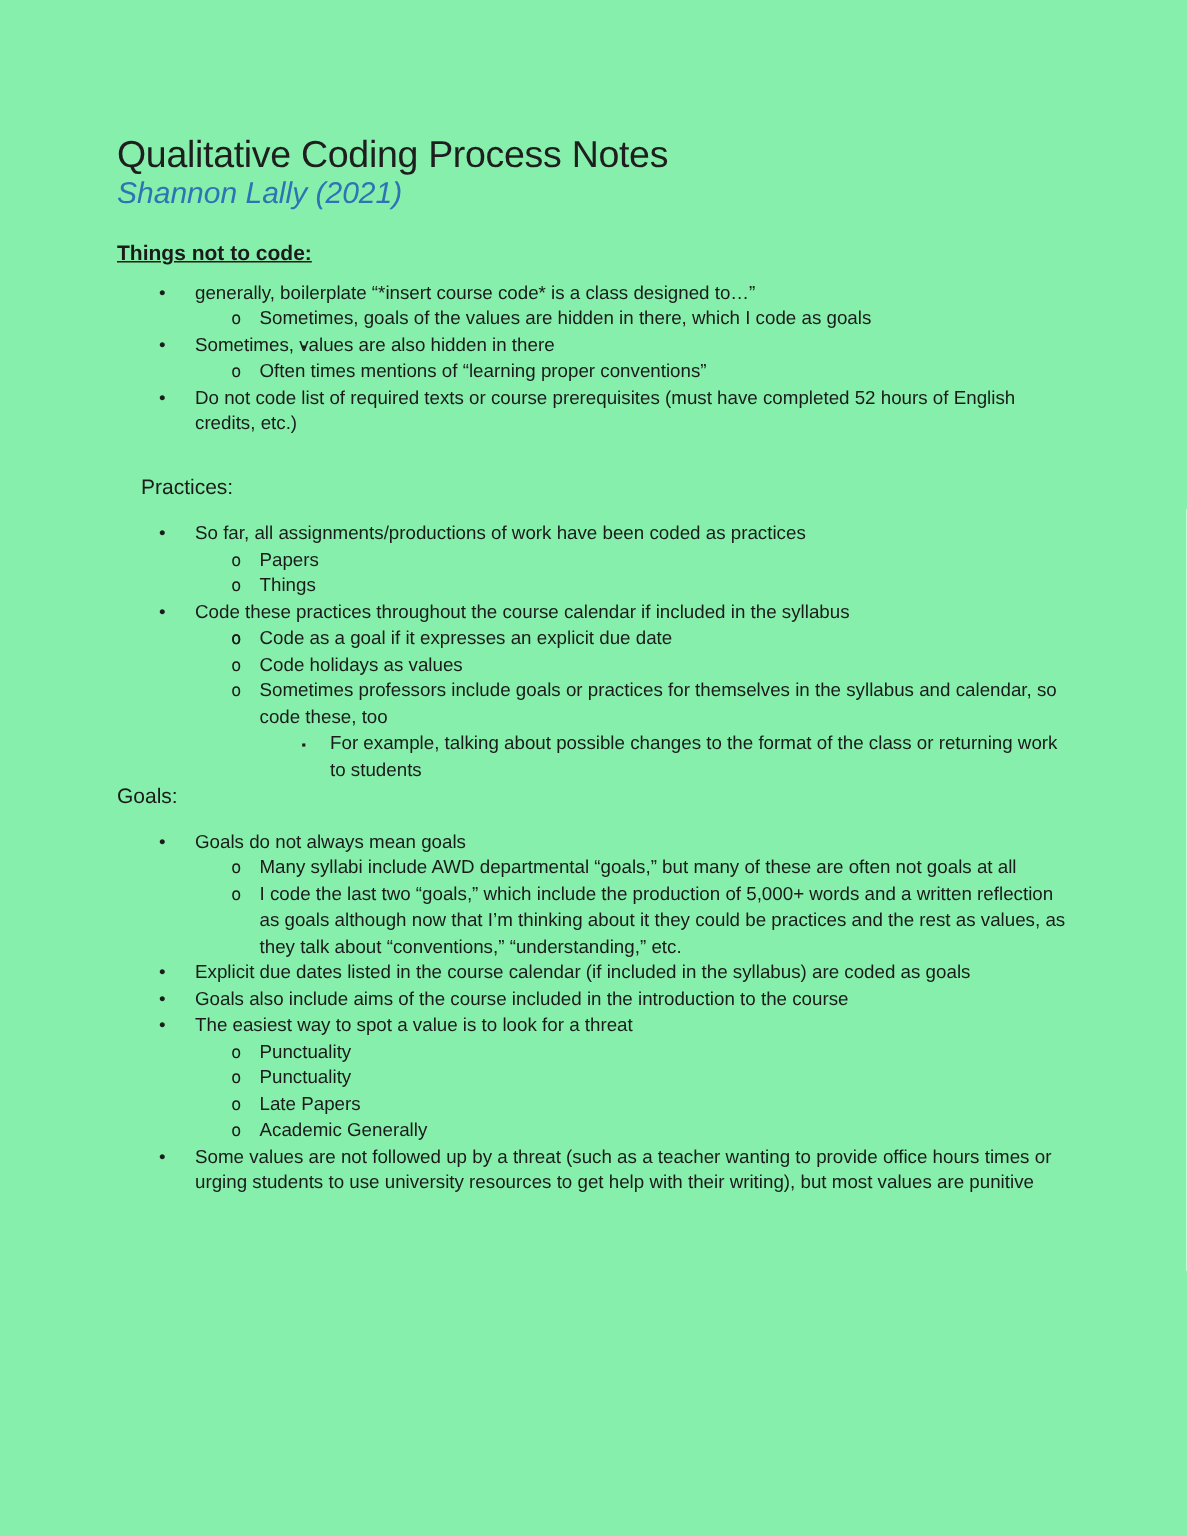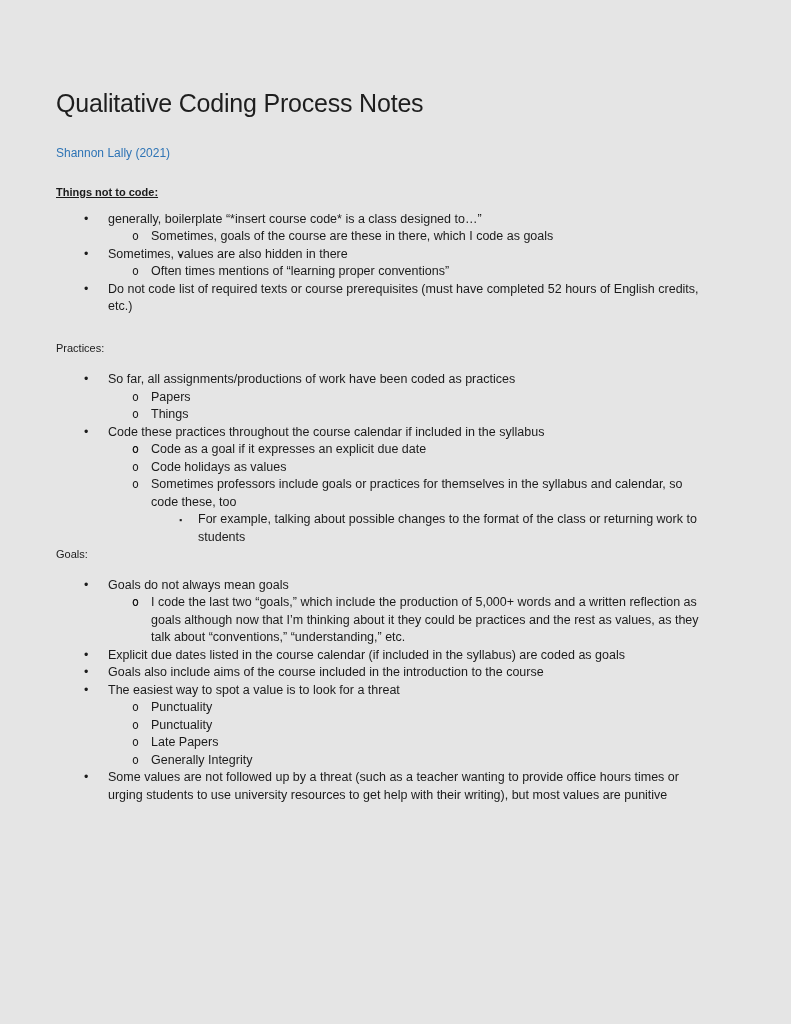--- a/index.html
+++ b/index.html
@@ -1,33 +1,33 @@
 <!DOCTYPE html>
 <html><head>
 <meta charset="utf-8">
 <style>
   html,body { margin:0; padding:0; background:#ffffff; }
   .page {
     width:791px; height:1024px; box-sizing:border-box;
-    padding:88px 80px 0 56px;
-    background:#e5e5e5;
+    padding:88px 80px 0 78px;
+    background:#86efac;
     font-family:"Liberation Sans", sans-serif;
     color:#1b1b1b;
     overflow:hidden;
   }
   .title {
     margin:0; font-size:25px; font-weight:400; line-height:30px;
     letter-spacing:-0.2px; color:#1e1e1e;
   }
   .author {
-    margin-top:24px; font-size:12px; line-height:22px; color:#2E74B5;
+    font-size:20px; line-height:22px; color:#2E74B5;font-style:italic;
   }
-  .heading { font-size:11px; line-height:17.5px; font-weight:400; }
+  .heading { font-size:14px; line-height:17.5px; font-weight:400; }
   .sec-things .heading   { margin:20px 0 9px;  font-weight:700; text-decoration:underline; }
-  .sec-practices .heading{ margin:24px 0 14px; }
+  .sec-practices .heading{ margin:24px 16px 14px; }
   .sec-goals .heading    { margin:0 0 13px; }
   .sec-values .heading   { margin:14px 0 13px; }
   .li {
     position:relative; font-size:12.5px; line-height:17.5px;
   }
   .lvl1 { padding-left:52px; }
   .lvl2 { padding-left:95px; }
   .lvl3 { padding-left:142px; }
   .bullet { position:absolute; top:0; }
   .lvl1 .bullet { left:28px;  font-size:12.5px; }
@@ -38,21 +38,21 @@
 <body>
 
 <div class="page">
   <h1 class="title">Qualitative Coding Process Notes</h1>
   <div class="author">Shannon Lally (2021)</div>
 
   <section class="sec sec-things">
     <div class="heading">Things not to code:</div>
     <div class="list">
         <div class="li lvl1"><span class="bullet">•</span><span class="txt">generally, boilerplate “*insert course code* is a class designed to…”</span></div>
-        <div class="li lvl2"><span class="bullet">o</span><span class="txt">Sometimes, goals of the course are these in there, which I code as goals</span></div>
+        <div class="li lvl2"><span class="bullet">o</span><span class="txt">Sometimes, goals of the values are hidden in there, which I code as goals</span></div>
         <div class="li lvl3"><span class="bullet">▪</span></div>
         <div class="li lvl1"><span class="bullet">•</span><span class="txt">Sometimes, values are also hidden in there</span></div>
         <div class="li lvl2"><span class="bullet">o</span><span class="txt">Often times mentions of “learning proper conventions”</span></div>
         <div class="li lvl1"><span class="bullet">•</span><span class="txt">Do not code list of required texts or course prerequisites (must have completed 52 hours of English credits, etc.)</span></div>
       </div>
   </section>
 
   <section class="sec sec-practices">
     <div class="heading">Practices:</div>
     <div class="list">
@@ -65,30 +65,30 @@
         <div class="li lvl2"><span class="bullet">o</span><span class="txt">Code holidays as values</span></div>
         <div class="li lvl2"><span class="bullet">o</span><span class="txt">Sometimes professors include goals or practices for themselves in the syllabus and calendar, so code these, too</span></div>
         <div class="li lvl3"><span class="bullet">▪</span><span class="txt">For example, talking about possible changes to the format of the class or returning work to students</span></div>
       </div>
   </section>
 
   <section class="sec sec-goals">
     <div class="heading">Goals:</div>
     <div class="list">
         <div class="li lvl1"><span class="bullet">•</span><span class="txt">Goals do not always mean goals</span></div>
-        <div class="li lvl2"><span class="bullet">o</span></div>
+        <div class="li lvl2"><span class="bullet">o</span><span class="txt">Many syllabi include AWD departmental “goals,” but many of these are often not goals at all</span></div>
         <div class="li lvl2"><span class="bullet">o</span><span class="txt">I code the last two “goals,” which include the production of 5,000+ words and a written reflection as goals although now that I’m thinking about it they could be practices and the rest as values, as they talk about “conventions,” “understanding,” etc.</span></div>
         <div class="li lvl1"><span class="bullet">•</span><span class="txt">Explicit due dates listed in the course calendar (if included in the syllabus) are coded as goals</span></div>
         <div class="li lvl1"><span class="bullet">•</span><span class="txt">Goals also include aims of the course included in the introduction to the course</span></div>
       </div>
   </section>
 
   <section class="sec sec-values">
     <div class="list">
         <div class="li lvl1"><span class="bullet">•</span><span class="txt">The easiest way to spot a value is to look for a threat</span></div>
         <div class="li lvl2"><span class="bullet">o</span><span class="txt">Punctuality</span></div>
         <div class="li lvl2"><span class="bullet">o</span><span class="txt">Punctuality</span></div>
         <div class="li lvl2"><span class="bullet">o</span><span class="txt">Late Papers</span></div>
-        <div class="li lvl2"><span class="bullet">o</span><span class="txt">Generally Integrity</span></div>
+        <div class="li lvl2"><span class="bullet">o</span><span class="txt">Academic Generally</span></div>
         <div class="li lvl1"><span class="bullet">•</span><span class="txt">Some values are not followed up by a threat (such as a teacher wanting to provide office hours times or urging students to use university resources to get help with their writing), but most values are punitive</span></div>
       </div>
   </section>
 </div>
 
 </body></html>

